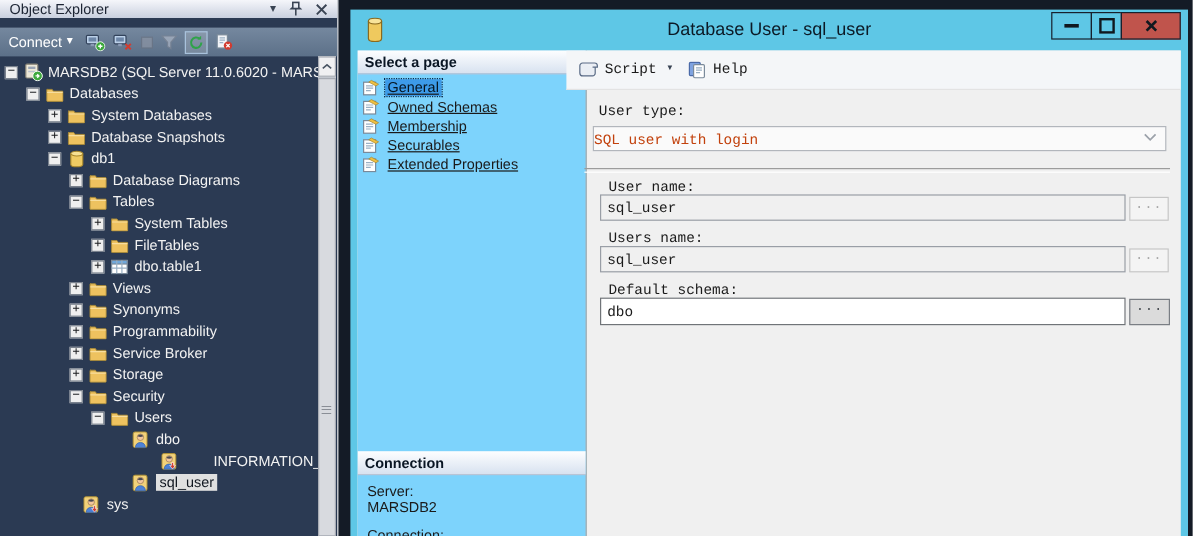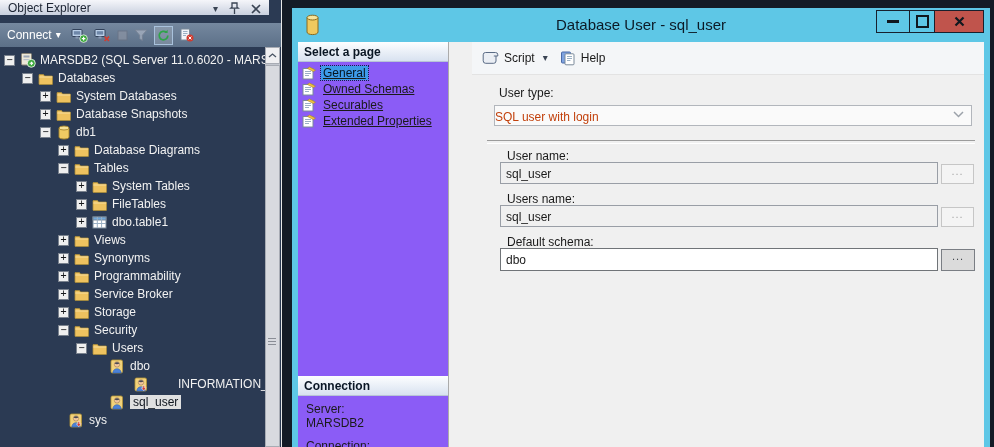--- a/index.html
+++ b/index.html
@@ -3,23 +3,23 @@
 <meta charset="utf-8">
 <style>
   html,body{margin:0;padding:0;}
   .screen{position:relative;width:994px;height:447px;background:#141B26;overflow:hidden;
           font-family:"Liberation Sans",sans-serif;-webkit-font-smoothing:antialiased;}
   .ic{display:inline-flex;align-items:center;justify-content:center;}
 
   
   .oe{position:absolute;left:0;top:0;width:282px;height:447px;background:#2B3A53;
       border-right:1px solid #E8E8E8;box-sizing:border-box;}
-  .oe-titlebar{position:absolute;top:0;left:0;right:12px;height:15px;
+  .oe-titlebar{position:absolute;top:0;left:0;right:0;height:15px;
       background:linear-gradient(#F5F6FA,#C9D0DF);color:#1C2433;font-size:12px;
-      display:flex;align-items:flex-end;padding:0 8px;box-sizing:border-box;}
+      display:flex;align-items:center;padding:0 8px;box-sizing:border-box;}
   .oe-title{flex:1;}
   .oe-tb-icons{display:flex;gap:11px;align-items:center;color:#3A4454;}
   .caret-glyph{font-size:10px;line-height:10px;color:#3A4454;}
   .oe-toolbar{position:absolute;top:23px;left:0;right:0;height:24px;
       background:linear-gradient(#75889F,#5C7088);display:flex;align-items:center;
       padding:0 7px;color:#FFFFFF;font-size:12px;box-sizing:border-box;}
   .connect-lbl{margin-right:4px;}
   .oe-tools{display:flex;align-items:center;gap:6px;margin-left:10px;}
   .refresh-box{width:19px;height:19px;border:1px solid #A9C2DC;background:rgba(255,255,255,.16);
       display:flex;align-items:center;justify-content:center;box-sizing:border-box;}
@@ -44,33 +44,33 @@
   .dlg-cyl{position:absolute;left:13px;top:6px;}
   .dlg-title{position:absolute;left:0;right:0;top:8px;text-align:center;font-size:15px;color:#0C1A26;}
   .win-btns{position:absolute;right:6px;top:2px;display:flex;height:23px;}
   .win-btn{border:1px solid #17202D;margin-left:-1px;display:flex;align-items:center;justify-content:center;box-sizing:border-box;}
   .btn-min{width:34px;}.btn-max{width:26px;}
   .btn-close{width:50px;background:#C0544C;}
   .bar-min{width:12px;height:3px;background:#10181F;}
   .box-max{width:9px;height:9px;border:2px solid #10181F;}
   .dlg-content{position:absolute;left:6px;right:6px;top:34px;bottom:0;background:#F0F0F0;overflow:hidden;}
 
-  .left-panel{position:absolute;left:0;top:0;width:151px;bottom:0;background:#8b5cf6;
+  .left-panel{position:absolute;left:0;top:0;width:191px;bottom:0;background:#7dd3fc;
       border-right:1px solid #ABABAB;box-sizing:border-box;}
   .panel-header{height:20px;background:linear-gradient(#FDFEFF,#D8E2F0);border-bottom:1px solid #B8C4D6;
       font-weight:bold;font-size:12px;color:#0A1624;padding:3px 6px 0;box-sizing:border-box;}
   .pages{padding-top:3px;}
   .page-item{height:16px;display:flex;align-items:center;padding-left:4px;font-size:12px;color:#1A1A1A;text-decoration:underline;}
   .p-label{margin-left:4px;padding:0 2px;}
   .page-item.selected .p-label{background:#3D9BE9;outline:1px dotted #0A2A4A;color:#06141F;}
   .conn-header{position:absolute;top:334px;left:0;right:0;}
   .conn-body{position:absolute;top:360px;left:8px;font-size:12px;color:#1A1A1A;line-height:14px;}
   .conn-gap{height:9px;}
 
-  .right-panel{position:absolute;left:174px;right:0;top:0;bottom:0;}
+  .right-panel{position:absolute;left:174px;right:0;top:0;bottom:0;font-family:Liberation Mono, monospace;}
   .dlg-toolbar{height:33px;background:#F4F6F8;border-bottom:1px solid #E3E3E3;display:flex;
       align-items:center;padding-left:9px;font-size:12px;color:#1A1A1A;gap:5px;box-sizing:border-box;}
   .tb-caret{margin:0 7px 0 3px;}
   .form-area{position:absolute;left:0;right:0;top:33px;bottom:0;font-size:12px;color:#1A1A1A;}
   .abs{position:absolute;}
   .field{position:absolute;box-sizing:border-box;border:1px solid #999EA6;background:#F0F0F0;
       padding:4px 5px 0;font-size:12px;color:#1A1A1A;overflow:hidden;white-space:nowrap;}
   .field.enabled{background:#FFFFFF;border-color:#707478;}
   .combo{position:absolute;box-sizing:border-box;border:1px solid #B2B6BC;background:#FAFAFA;
       color:#c2410c;padding:4px 0 0;font-size:12px;}
@@ -481,20 +481,30 @@
               <span class="p-label">Owned Schemas</span>
             </div>
             <div class="page-item">
               <span class="ic">
                 <svg width="15" height="14" viewBox="0 0 15 14">
                   <rect x="1" y="2.5" width="10" height="10.5" fill="#FFF" stroke="#7A8A9A"></rect>
                   <path d="M3 5.5h6 M3 7.5h6 M3 9.5h4" stroke="#9AB0C4"></path>
                   <path d="M7.5 1 l6 3.2 -2.2 1.4 -6-3.2z" fill="#F0C040" stroke="#A8872C" stroke-width=".6"></path>
                 </svg>
               </span>
+              <span class="p-label">Membership</span>
+            </div>
+            <div class="page-item">
+              <span class="ic">
+                <svg width="15" height="14" viewBox="0 0 15 14">
+                  <rect x="1" y="2.5" width="10" height="10.5" fill="#FFF" stroke="#7A8A9A"></rect>
+                  <path d="M3 5.5h6 M3 7.5h6 M3 9.5h4" stroke="#9AB0C4"></path>
+                  <path d="M7.5 1 l6 3.2 -2.2 1.4 -6-3.2z" fill="#F0C040" stroke="#A8872C" stroke-width=".6"></path>
+                </svg>
+              </span>
               <span class="p-label">Securables</span>
             </div>
             <div class="page-item">
               <span class="ic">
                 <svg width="15" height="14" viewBox="0 0 15 14">
                   <rect x="1" y="2.5" width="10" height="10.5" fill="#FFF" stroke="#7A8A9A"></rect>
                   <path d="M3 5.5h6 M3 7.5h6 M3 9.5h4" stroke="#9AB0C4"></path>
                   <path d="M7.5 1 l6 3.2 -2.2 1.4 -6-3.2z" fill="#F0C040" stroke="#A8872C" stroke-width=".6"></path>
                 </svg>
               </span>

